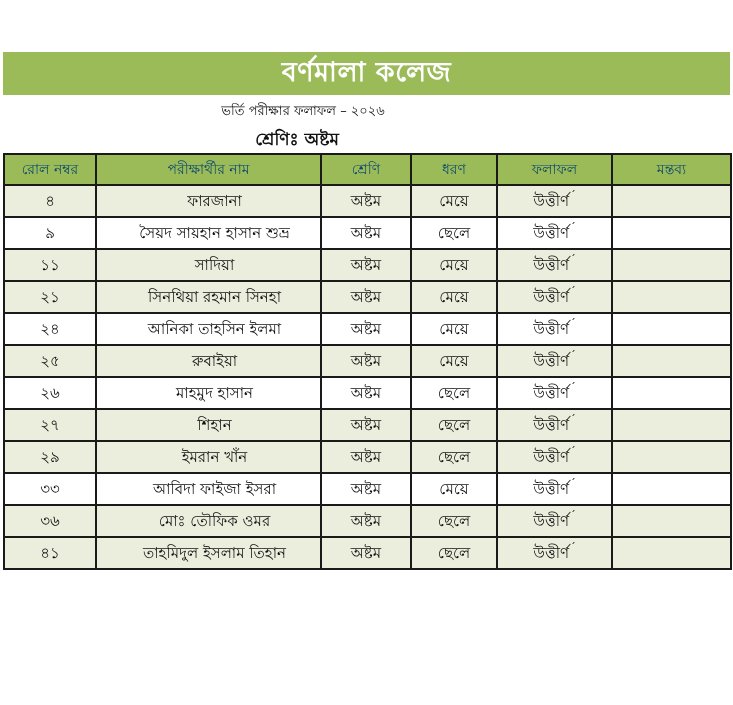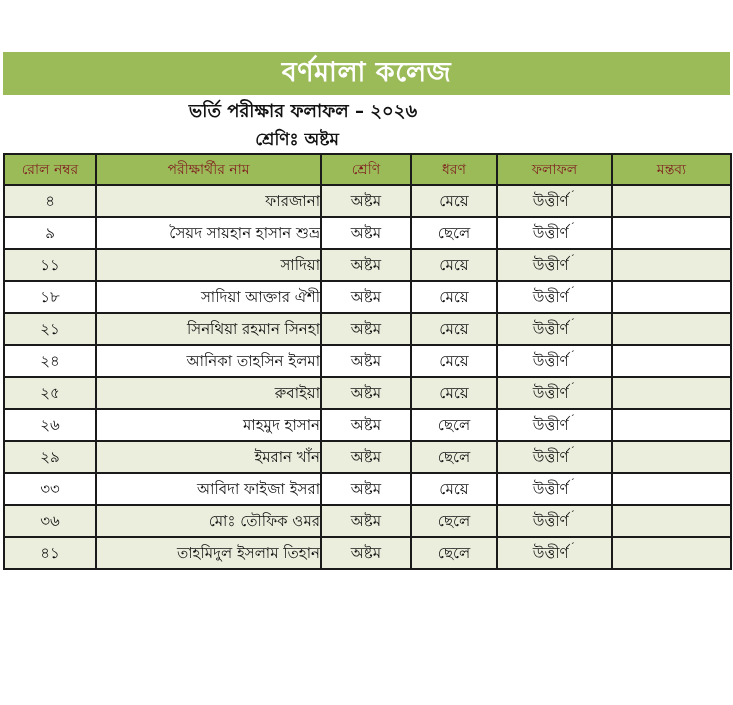--- a/index.html
+++ b/index.html
@@ -32,22 +32,22 @@
       font-weight: bold;
       letter-spacing: 0.5px;
     }
     .subtitle {
       position: absolute;
       left: 0;
       width: 606px;
       top: 98px;
       height: 26px;
       text-align: center;
-      font-size: 18px;
-      font-weight: bold;
+      font-size: 13px;
+      font-weight: normal;
       line-height: 26px;
     }
     .classline {
       position: absolute;
       left: 0;
       width: 594px;
       top: 126px;
       height: 26px;
       text-align: center;
       font-size: 17px;
@@ -64,44 +64,43 @@
     }
     table.results th, table.results td {
       border: 2px solid #1a1a1a;
       padding: 0;
       font-size: 15px;
       white-space: nowrap;
       overflow: hidden;
     }
     table.results th {
       background: #9bbb59;
-      color: #7f1d1d;
+      color: #0c4a6e;
       font-weight: normal;
       height: 29px;
       text-align: center;
       font-size: 14px;
     }
     table.results td {
       height: 30px;
       text-align: center;
     }
     table.results td.name {
-      text-align: right;
+      text-align: center;
       padding-left: 12px;
     }
     table.results tr.odd td {
       background: #ebeedd;
     }
     table.results tr.even td {
       background: #ffffff;
     }
     .result-cell {
       position: relative;
       display: inline-block;
-      font-family: Liberation Mono, monospace;
     }
     .result-cell .tick {
       font-size: 11px;
       position: relative;
       top: -7px;
       margin-left: 1px;
     }
   </style>
 </head>
 <body>
@@ -149,28 +148,20 @@
         <td></td>
       </tr>
       <tr class="odd">
         <td>১১</td>
         <td class="name">সাদিয়া</td>
         <td>অষ্টম</td>
         <td>মেয়ে</td>
         <td><span class="result-cell"><span>উত্তীর্ণ</span><span class="tick">´</span></span></td>
         <td></td>
       </tr>
-      <tr class="even">
-        <td>১৮</td>
-        <td class="name">সাদিয়া আক্তার ঐশী</td>
-        <td>অষ্টম</td>
-        <td>মেয়ে</td>
-        <td><span class="result-cell"><span>উত্তীর্ণ</span><span class="tick">´</span></span></td>
-        <td></td>
-      </tr>
       <tr class="odd">
         <td>২১</td>
         <td class="name">সিনথিয়া রহমান সিনহা</td>
         <td>অষ্টম</td>
         <td>মেয়ে</td>
         <td><span class="result-cell"><span>উত্তীর্ণ</span><span class="tick">´</span></span></td>
         <td></td>
       </tr>
       <tr class="even">
         <td>২৪</td>
@@ -184,20 +175,28 @@
         <td>২৫</td>
         <td class="name">রুবাইয়া</td>
         <td>অষ্টম</td>
         <td>মেয়ে</td>
         <td><span class="result-cell"><span>উত্তীর্ণ</span><span class="tick">´</span></span></td>
         <td></td>
       </tr>
       <tr class="even">
         <td>২৬</td>
         <td class="name">মাহমুদ হাসান</td>
+        <td>অষ্টম</td>
+        <td>ছেলে</td>
+        <td><span class="result-cell"><span>উত্তীর্ণ</span><span class="tick">´</span></span></td>
+        <td></td>
+      </tr>
+      <tr class="odd">
+        <td>২৭</td>
+        <td class="name">শিহান</td>
         <td>অষ্টম</td>
         <td>ছেলে</td>
         <td><span class="result-cell"><span>উত্তীর্ণ</span><span class="tick">´</span></span></td>
         <td></td>
       </tr>
       <tr class="odd">
         <td>২৯</td>
         <td class="name">ইমরান খাঁন</td>
         <td>অষ্টম</td>
         <td>ছেলে</td>

